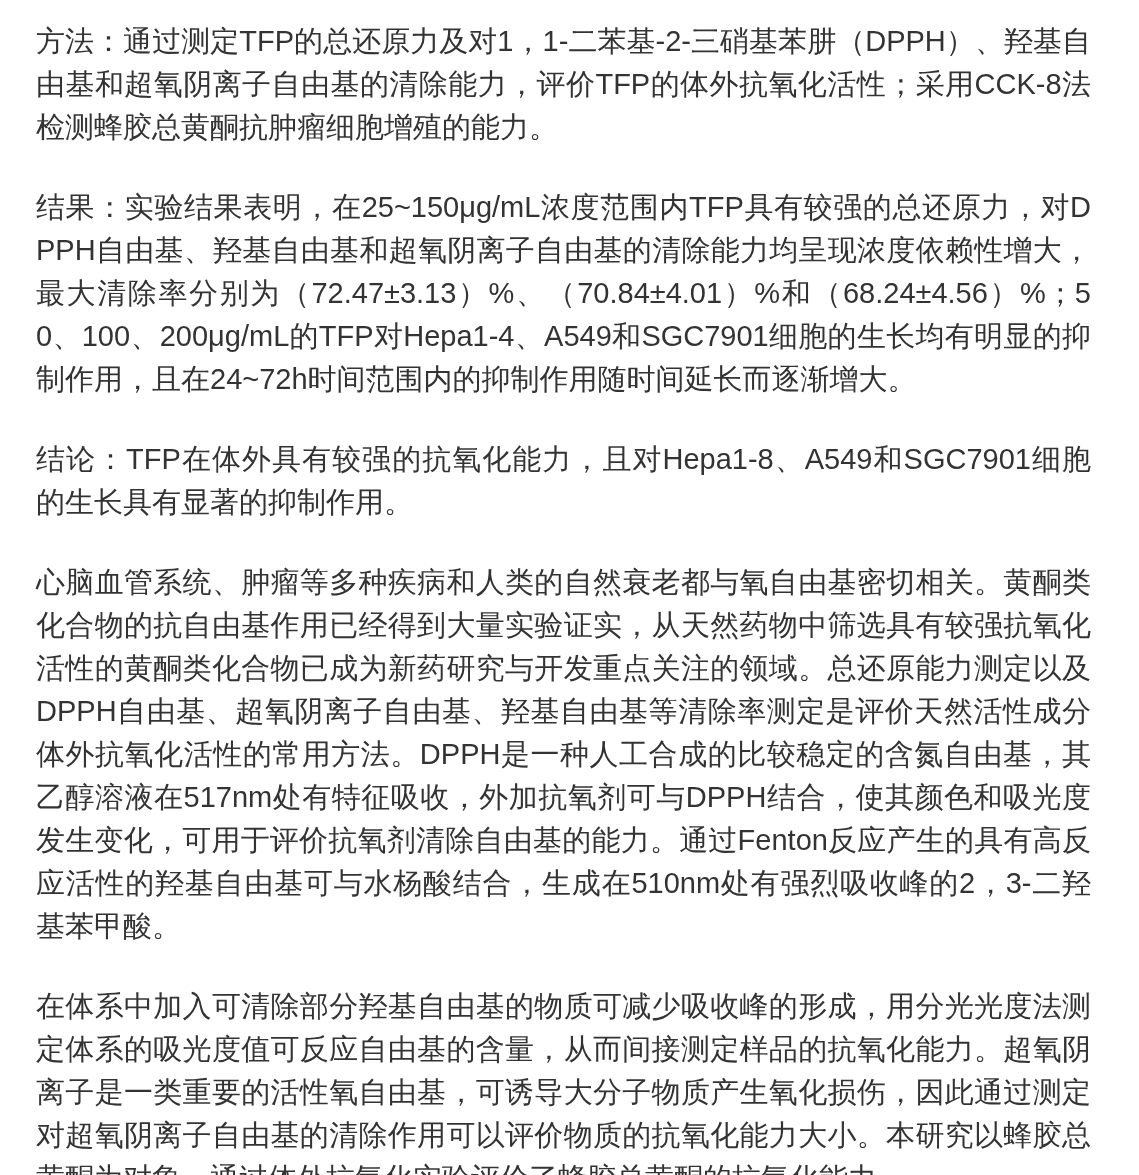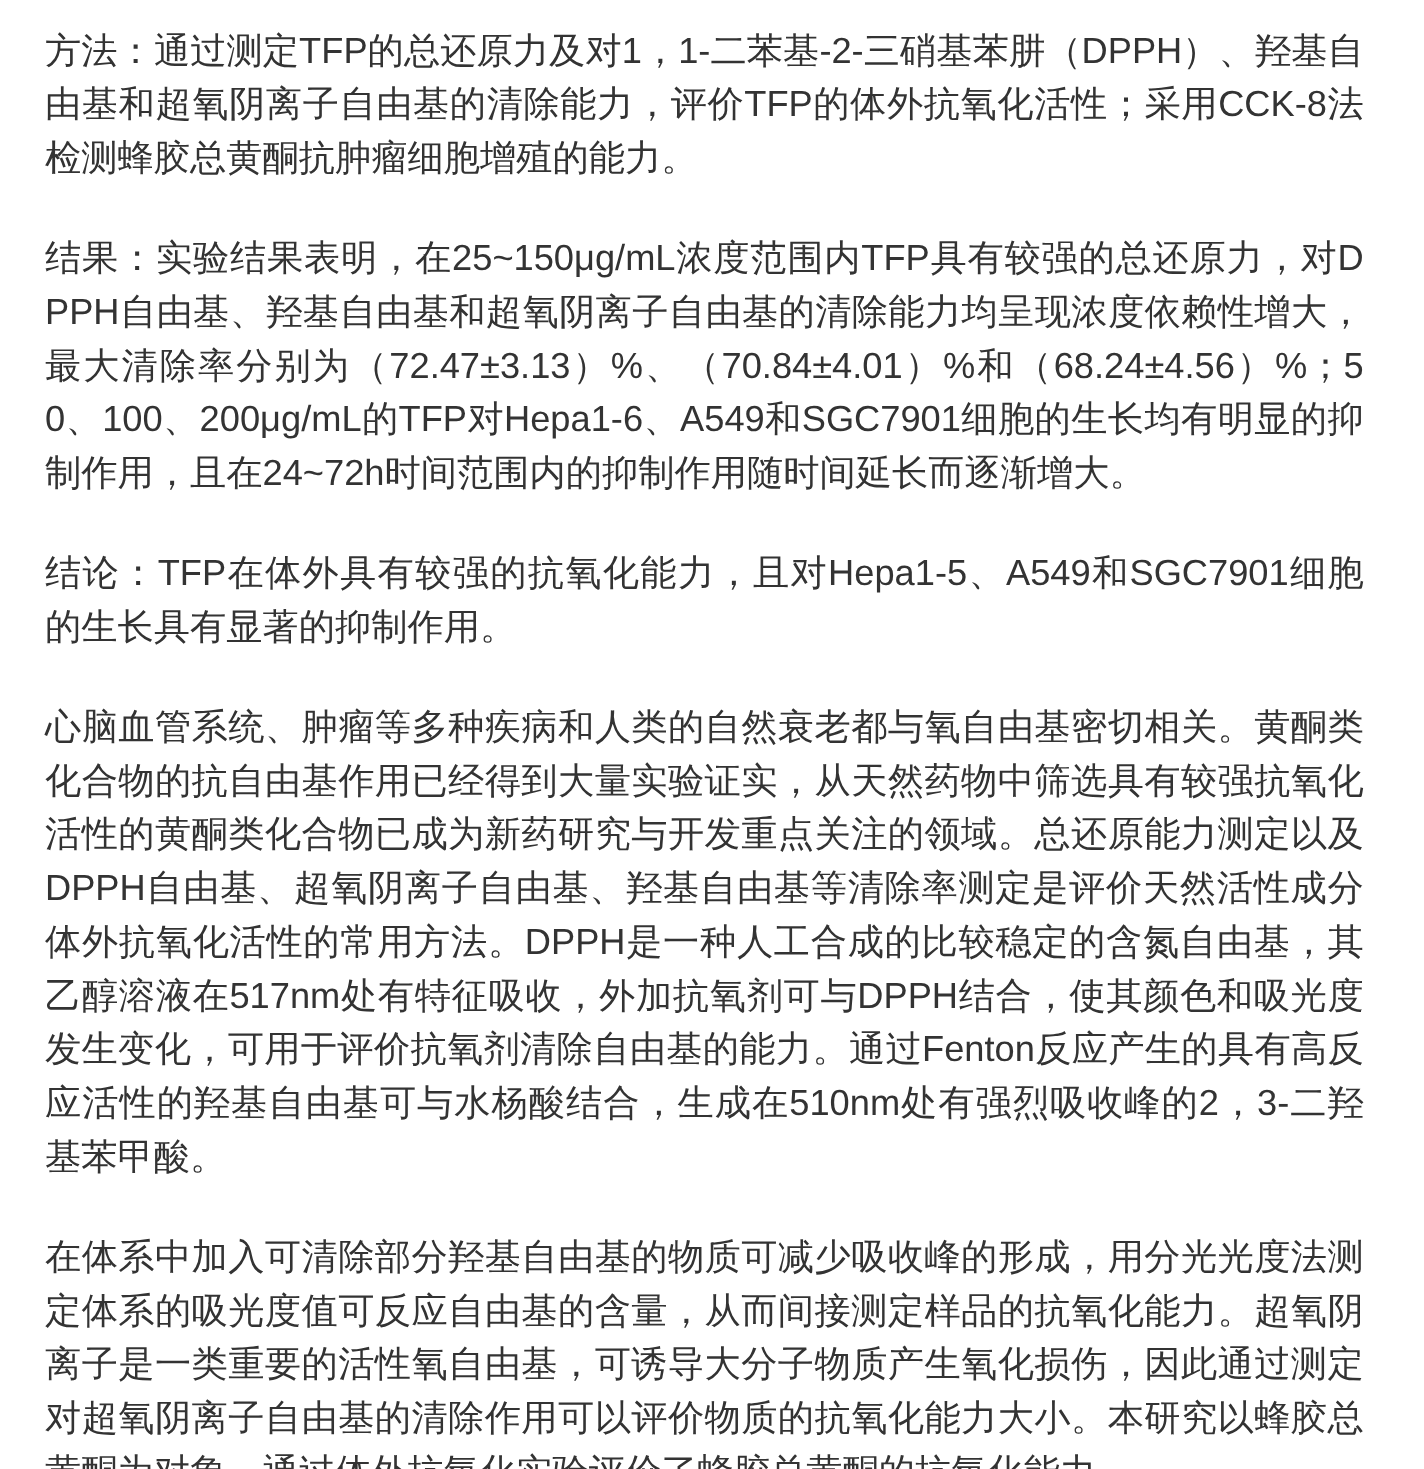--- a/index.html
+++ b/index.html
@@ -28,17 +28,17 @@
   }
   .page p:last-child {
     margin-bottom: 0;
   }
 </style>
 </head>
 <body>
 
 <article class="page">
   <p>方法：通过测定TFP的总还原力及对1，1-二苯基-2-三硝基苯肼（DPPH）、羟基自由基和超氧阴离子自由基的清除能力，评价TFP的体外抗氧化活性；采用CCK-8法检测蜂胶总黄酮抗肿瘤细胞增殖的能力。</p>
-  <p>结果：实验结果表明，在25~150μg/mL浓度范围内TFP具有较强的总还原力，对DPPH自由基、羟基自由基和超氧阴离子自由基的清除能力均呈现浓度依赖性增大，最大清除率分别为（72.47±3.13）%、（70.84±4.01）%和（68.24±4.56）%；50、100、200μg/mL的TFP对Hepa1-6、A549和SGC7901细胞的生长均有明显的抑制作用，且在24~72h时间范围内的抑制作用随时间延长而逐渐增大。</p>
-  <p>结论：TFP在体外具有较强的抗氧化能力，且对Hepa1-5、A549和SGC7901细胞的生长具有显著的抑制作用。</p>
+  <p>结果：实验结果表明，在25~150μg/mL浓度范围内TFP具有较强的总还原力，对DPPH自由基、羟基自由基和超氧阴离子自由基的清除能力均呈现浓度依赖性增大，最大清除率分别为（72.47±3.13）%、（70.84±4.01）%和（68.24±4.56）%；50、100、200μg/mL的TFP对Hepa1-4、A549和SGC7901细胞的生长均有明显的抑制作用，且在24~72h时间范围内的抑制作用随时间延长而逐渐增大。</p>
+  <p>结论：TFP在体外具有较强的抗氧化能力，且对Hepa1-8、A549和SGC7901细胞的生长具有显著的抑制作用。</p>
   <p>心脑血管系统、肿瘤等多种疾病和人类的自然衰老都与氧自由基密切相关。黄酮类化合物的抗自由基作用已经得到大量实验证实，从天然药物中筛选具有较强抗氧化活性的黄酮类化合物已成为新药研究与开发重点关注的领域。总还原能力测定以及DPPH自由基、超氧阴离子自由基、羟基自由基等清除率测定是评价天然活性成分体外抗氧化活性的常用方法。DPPH是一种人工合成的比较稳定的含氮自由基，其乙醇溶液在517nm处有特征吸收，外加抗氧剂可与DPPH结合，使其颜色和吸光度发生变化，可用于评价抗氧剂清除自由基的能力。通过Fenton反应产生的具有高反应活性的羟基自由基可与水杨酸结合，生成在510nm处有强烈吸收峰的2，3-二羟基苯甲酸。</p>
   <p>在体系中加入可清除部分羟基自由基的物质可减少吸收峰的形成，用分光光度法测定体系的吸光度值可反应自由基的含量，从而间接测定样品的抗氧化能力。超氧阴离子是一类重要的活性氧自由基，可诱导大分子物质产生氧化损伤，因此通过测定对超氧阴离子自由基的清除作用可以评价物质的抗氧化能力大小。本研究以蜂胶总黄酮为对象，通过体外抗氧化实验评价了蜂胶总黄酮的抗氧化能力。</p>
 </article>
 
 </body></html>

